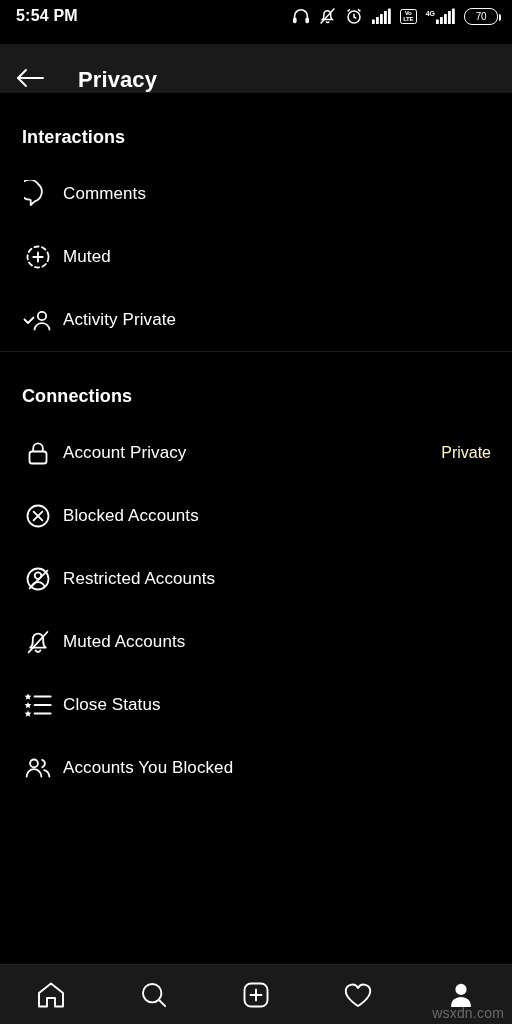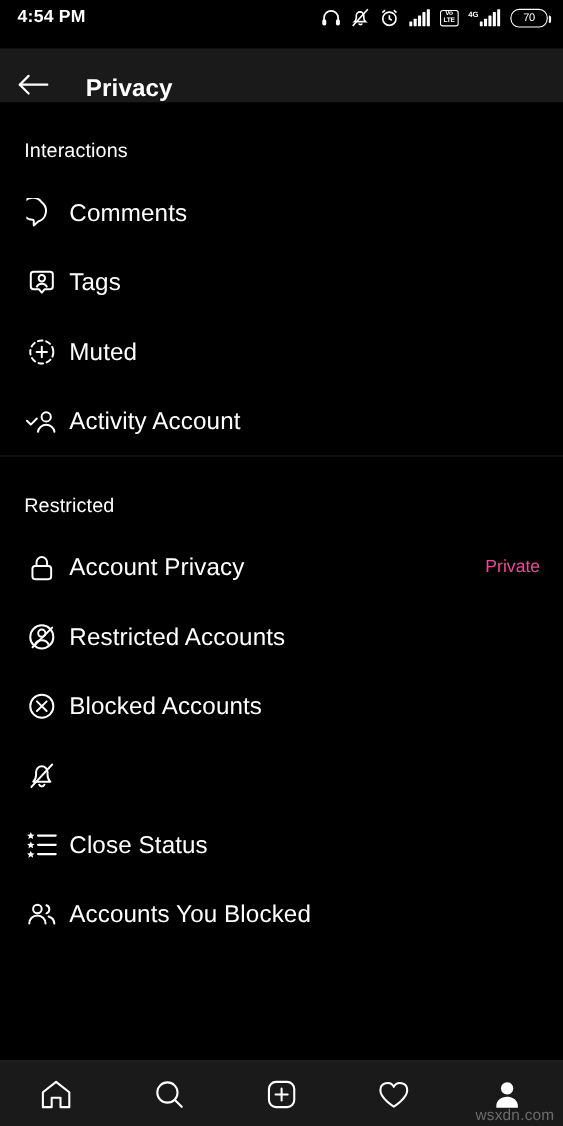--- a/index.html
+++ b/index.html
@@ -44,33 +44,33 @@
     background:#1a1a1a; display:flex; align-items:center;
     border-bottom:1px solid #262626;
   }
   .back-btn { width:60px; height:60px; display:flex; align-items:center; justify-content:center; }
   .appbar-title { color:#fff; font-size:22px; font-weight:bold; margin-left:18px; letter-spacing:.1px; }
 
   
   .content { position:absolute; top:93px; left:0; width:512px; bottom:60px; background:#000; }
 
   .section-title {
-    color:#fff; font-size:18px; font-weight:normal;
+    color:#fff; font-size:18px; font-weight:bold;
     padding:34px 0 14px 22px; letter-spacing:.1px;
   }
   .section-divider { height:1px; background:#1f1f1f; width:100%; }
 
   .row { display:flex; align-items:center; height:63px; padding:0 21px 0 22px; }
   .row-icon {
     width:32px; height:32px; flex:0 0 32px;
     display:flex; align-items:center; justify-content:center;
   }
   .row-icon svg { display:block; }
-  .row-label { color:#fff; font-size:22px; margin-left:9px; letter-spacing:.1px;text-align:center; }
-  .row-value { margin-left:auto; color:#ec4899; font-size:16px; }
+  .row-label { color:#fff; font-size:17px; margin-left:9px; letter-spacing:.1px;text-align:center; }
+  .row-value { margin-left:auto; color:#fef9c3; font-size:16px; }
 
   
   .bottomnav {
     position:absolute; bottom:0; left:0; width:512px; height:60px;
     background:#1a1a1a; display:flex; align-items:center;
     border-top:1px solid #262626;
   }
   .nav-item { flex:1; display:flex; align-items:center; justify-content:center; height:60px; }
   .nav-item svg { display:block; }
 
@@ -79,21 +79,21 @@
     color:#6b6b6b; font-size:14px; letter-spacing:.2px;
     font-family:"Liberation Sans", sans-serif;
   }
 </style>
 </head>
 <body>
 
 <div class="phone">
 
   <div class="statusbar">
-    <div class="status-time">4:54 PM</div>
+    <div class="status-time">5:54 PM</div>
     <div class="status-icons">
 
       <span>
         <svg width="18" height="16" viewBox="0 0 18 16" fill="none" stroke="#fff" stroke-width="1.6">
           <path d="M2.6 11V8.2a6.4 6.4 0 0 1 12.8 0V11"></path>
           <rect x="1" y="9.6" width="3.6" height="5.6" rx="1.6" fill="#fff" stroke="none"></rect>
           <rect x="13.4" y="9.6" width="3.6" height="5.6" rx="1.6" fill="#fff" stroke="none"></rect>
         </svg>
       </span>
 
@@ -164,97 +164,88 @@
 
     <div class="row">
       <span class="row-icon">
         <svg width="28" height="28" viewBox="0 0 28 28" fill="none" stroke="#fff" stroke-width="1.8" stroke-linejoin="round">
           <path d="M14 4a10 10 0 1 0-8.2 15.7c.6 0 .9.3.9.9V25l4-3.6A10 10 0 0 0 14 4z"></path>
         </svg>
       </span>
       <span class="row-label">Comments</span>
     </div>
 
-    <div class="row">
-      <span class="row-icon">
-        <svg width="28" height="28" viewBox="0 0 28 28" fill="none" stroke="#fff" stroke-width="1.8" stroke-linejoin="round">
-          <path d="M4 6.5A2.5 2.5 0 0 1 6.5 4h15A2.5 2.5 0 0 1 24 6.5v11a2.5 2.5 0 0 1-2.5 2.5h-5l-2.5 3-2.5-3h-5A2.5 2.5 0 0 1 4 17.5z"></path>
-          <circle cx="14" cy="10" r="2.9"></circle>
-          <path d="M9.2 18.2a5.2 5.2 0 0 1 9.6 0"></path>
-        </svg>
-      </span>
-      <span class="row-label">Tags</span>
-    </div>
 
     <div class="row">
       <span class="row-icon">
         <svg width="28" height="28" viewBox="0 0 28 28" fill="none" stroke="#fff" stroke-width="1.8" stroke-linecap="round">
           <circle cx="14" cy="14" r="10.5" stroke-dasharray="4.2 3.4"></circle>
           <path d="M14 9.3v9.4M9.3 14h9.4"></path>
         </svg>
       </span>
       <span class="row-label">Muted</span>
     </div>
 
     <div class="row">
       <span class="row-icon">
         <svg width="30" height="28" viewBox="0 0 30 28" fill="none" stroke="#fff" stroke-width="1.8" stroke-linecap="round" stroke-linejoin="round">
           <circle cx="19" cy="10" r="4.2"></circle>
           <path d="M11.5 23.5a7.6 7.6 0 0 1 15 0"></path>
           <path d="M1.5 13.5 5 17l5.5-5.5"></path>
         </svg>
       </span>
-      <span class="row-label">Activity Account</span>
+      <span class="row-label">Activity Private</span>
     </div>
 
     <div class="section-divider"></div>
 
-    <div class="section-title">Restricted</div>
+    <div class="section-title">Connections</div>
 
     <div class="row">
       <span class="row-icon">
         <svg width="28" height="28" viewBox="0 0 28 28" fill="none" stroke="#fff" stroke-width="1.8" stroke-linejoin="round">
           <rect x="5.5" y="12.5" width="17" height="12" rx="2.6"></rect>
           <path d="M9.2 12.5V9.2a4.8 4.8 0 0 1 9.6 0v3.3"></path>
         </svg>
       </span>
       <span class="row-label">Account Privacy</span>
       <span class="row-value">Private</span>
+    </div>
+
+    <div class="row">
+      <span class="row-icon">
+        <svg width="28" height="28" viewBox="0 0 28 28" fill="none" stroke="#fff" stroke-width="1.8" stroke-linecap="round">
+          <circle cx="14" cy="14" r="10.5"></circle>
+          <path d="M9.6 9.6 18.4 18.4M18.4 9.6 9.6 18.4"></path>
+        </svg>
+      </span>
+      <span class="row-label">Blocked Accounts</span>
     </div>
 
     <div class="row">
       <span class="row-icon">
         <svg width="28" height="28" viewBox="0 0 28 28" fill="none" stroke="#fff" stroke-width="1.8" stroke-linecap="round" stroke-linejoin="round">
           <circle cx="14" cy="14" r="10.5"></circle>
           <circle cx="14" cy="10.6" r="3.3"></circle>
           <path d="M7.6 21.4a6.9 6.9 0 0 1 12.8 0"></path>
           <path d="M5.6 23.4 23.4 5.6"></path>
         </svg>
       </span>
       <span class="row-label">Restricted Accounts</span>
     </div>
 
     <div class="row">
       <span class="row-icon">
-        <svg width="28" height="28" viewBox="0 0 28 28" fill="none" stroke="#fff" stroke-width="1.8" stroke-linecap="round">
-          <circle cx="14" cy="14" r="10.5"></circle>
-          <path d="M9.6 9.6 18.4 18.4M18.4 9.6 9.6 18.4"></path>
-        </svg>
-      </span>
-      <span class="row-label">Blocked Accounts</span>
-    </div>
-
-    <div class="row">
-      <span class="row-icon">
         <svg width="28" height="28" viewBox="0 0 28 28" fill="none" stroke="#fff" stroke-width="1.8" stroke-linecap="round" stroke-linejoin="round">
           <path d="M6.2 19.6h15.6c-2-1.7-2.6-3.6-2.6-6.2v-2.6a5.2 5.2 0 0 0-10.4 0v2.6c0 2.6-.6 4.5-2.6 6.2z"></path>
           <path d="M11.6 22.4a2.6 2.6 0 0 0 4.8 0"></path>
           <path d="M4.6 24.4 23.4 4"></path>
         </svg>
       </span>
+      <span class="row-label">Muted Accounts</span>
     </div>
 
     <div class="row">
       <span class="row-icon">
         <svg width="30" height="26" viewBox="0 0 30 26" fill="none">
           <g fill="#fff">
             <path d="M5 1.4 6 3.6l2.4.2-1.8 1.6.6 2.3L5 6.5 2.8 7.7l.6-2.3L1.6 3.8 4 3.6z"></path>
             <path d="M5 9.9 6 12.1l2.4.2-1.8 1.6.6 2.3L5 15l-2.2 1.2.6-2.3-1.8-1.6 2.4-.2z"></path>
             <path d="M5 18.4 6 20.6l2.4.2-1.8 1.6.6 2.3L5 23.5l-2.2 1.2.6-2.3-1.8-1.6 2.4-.2z"></path>
           </g>

